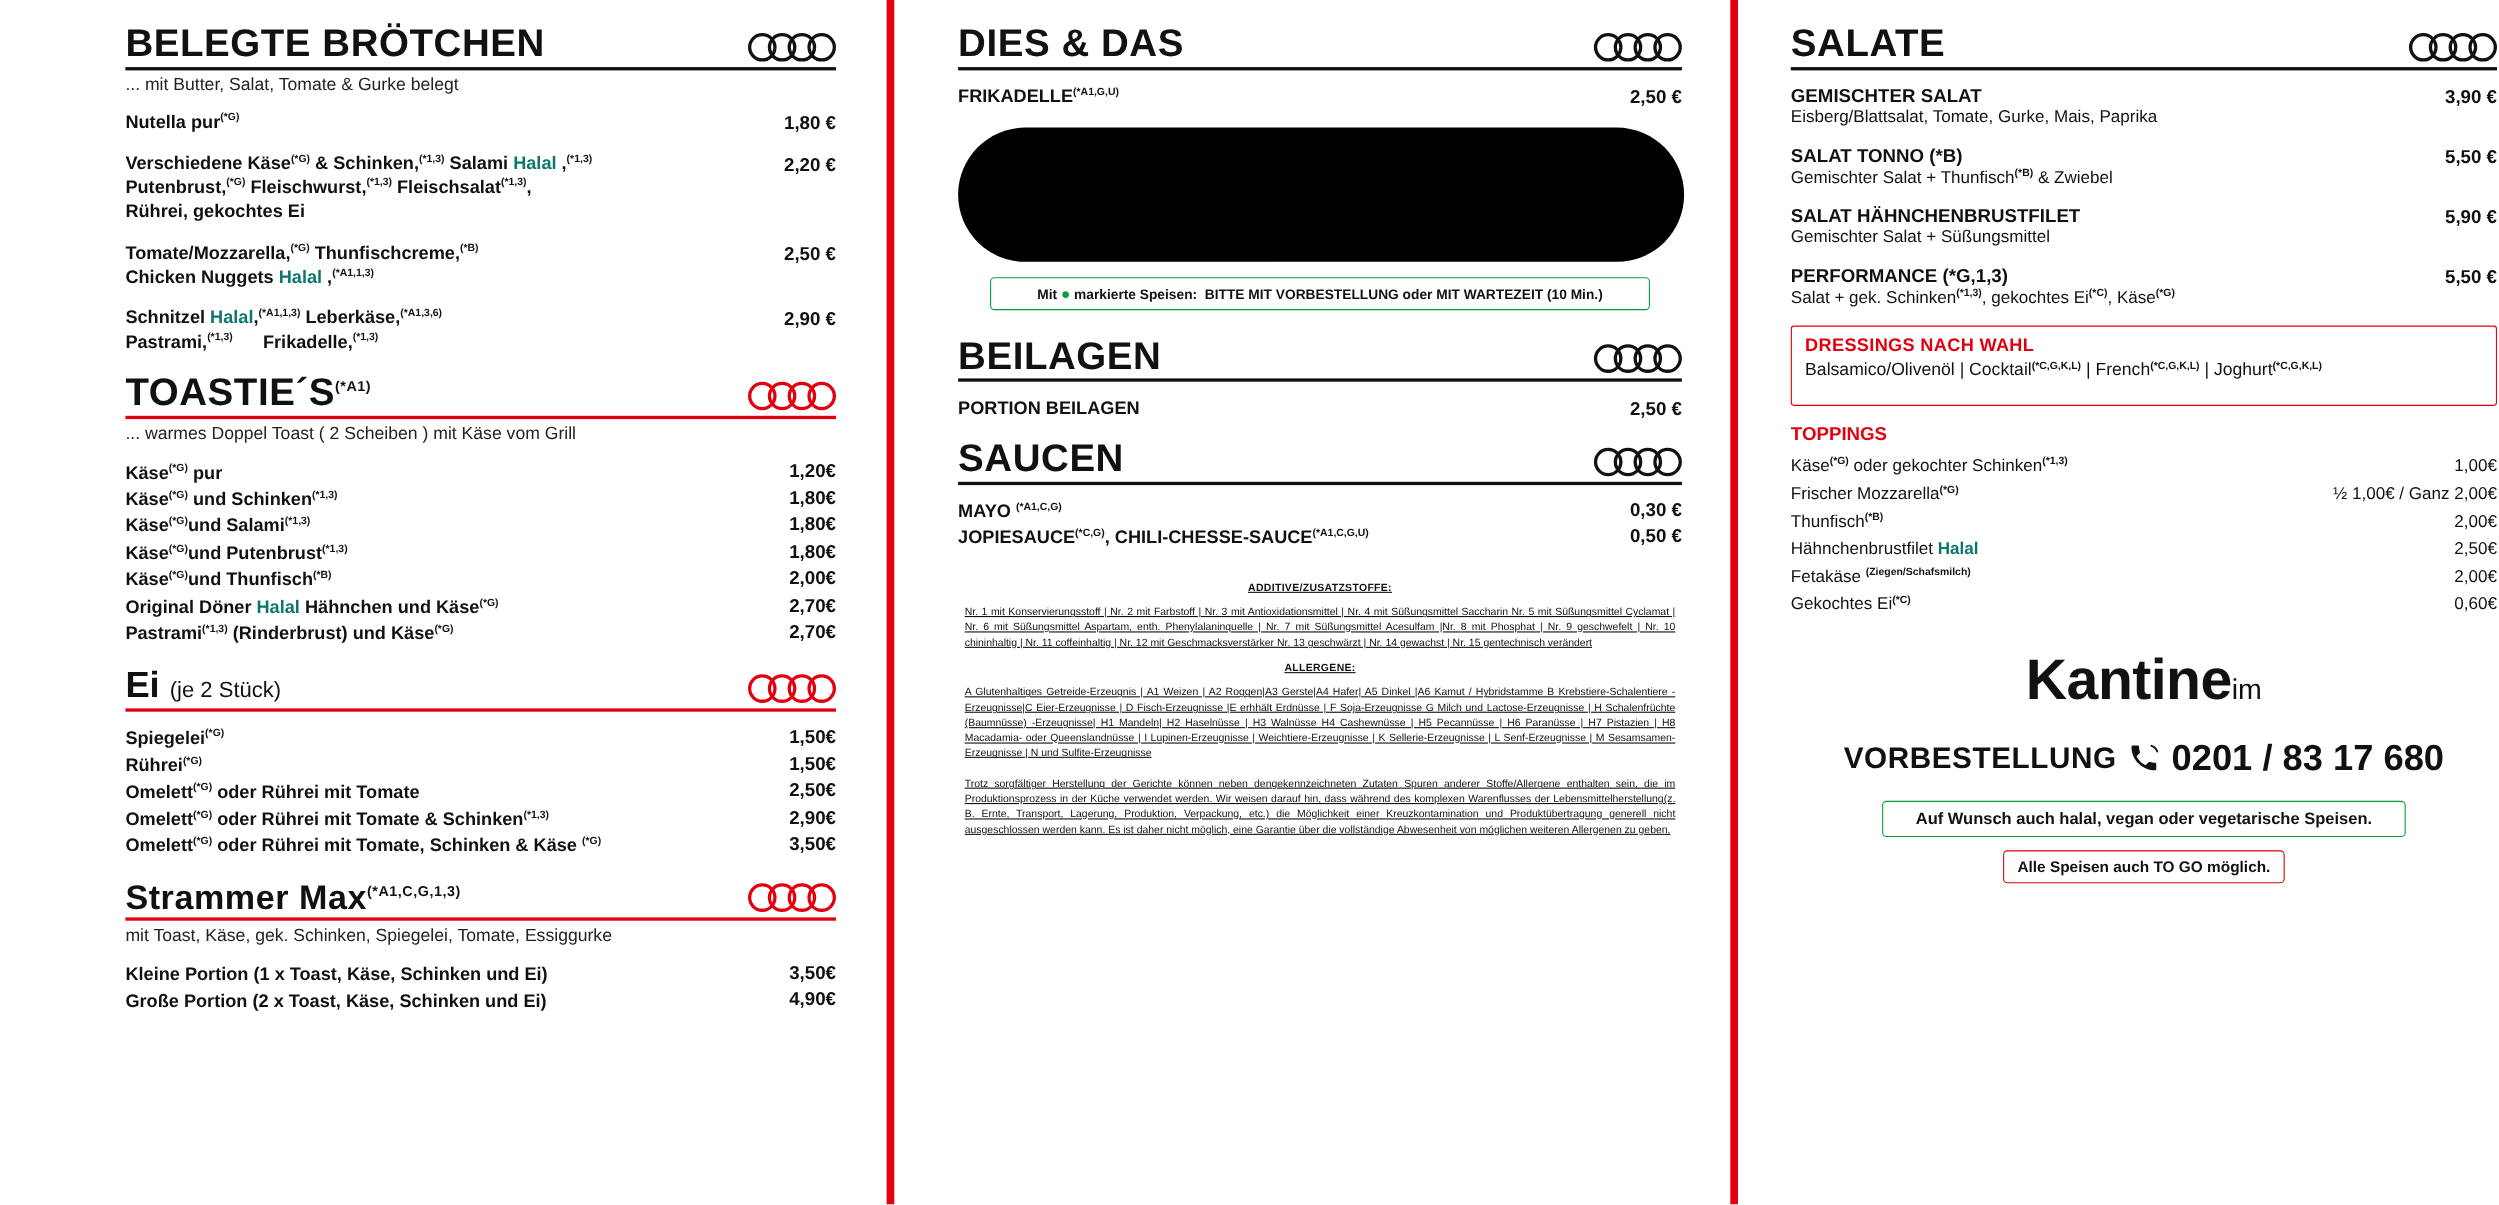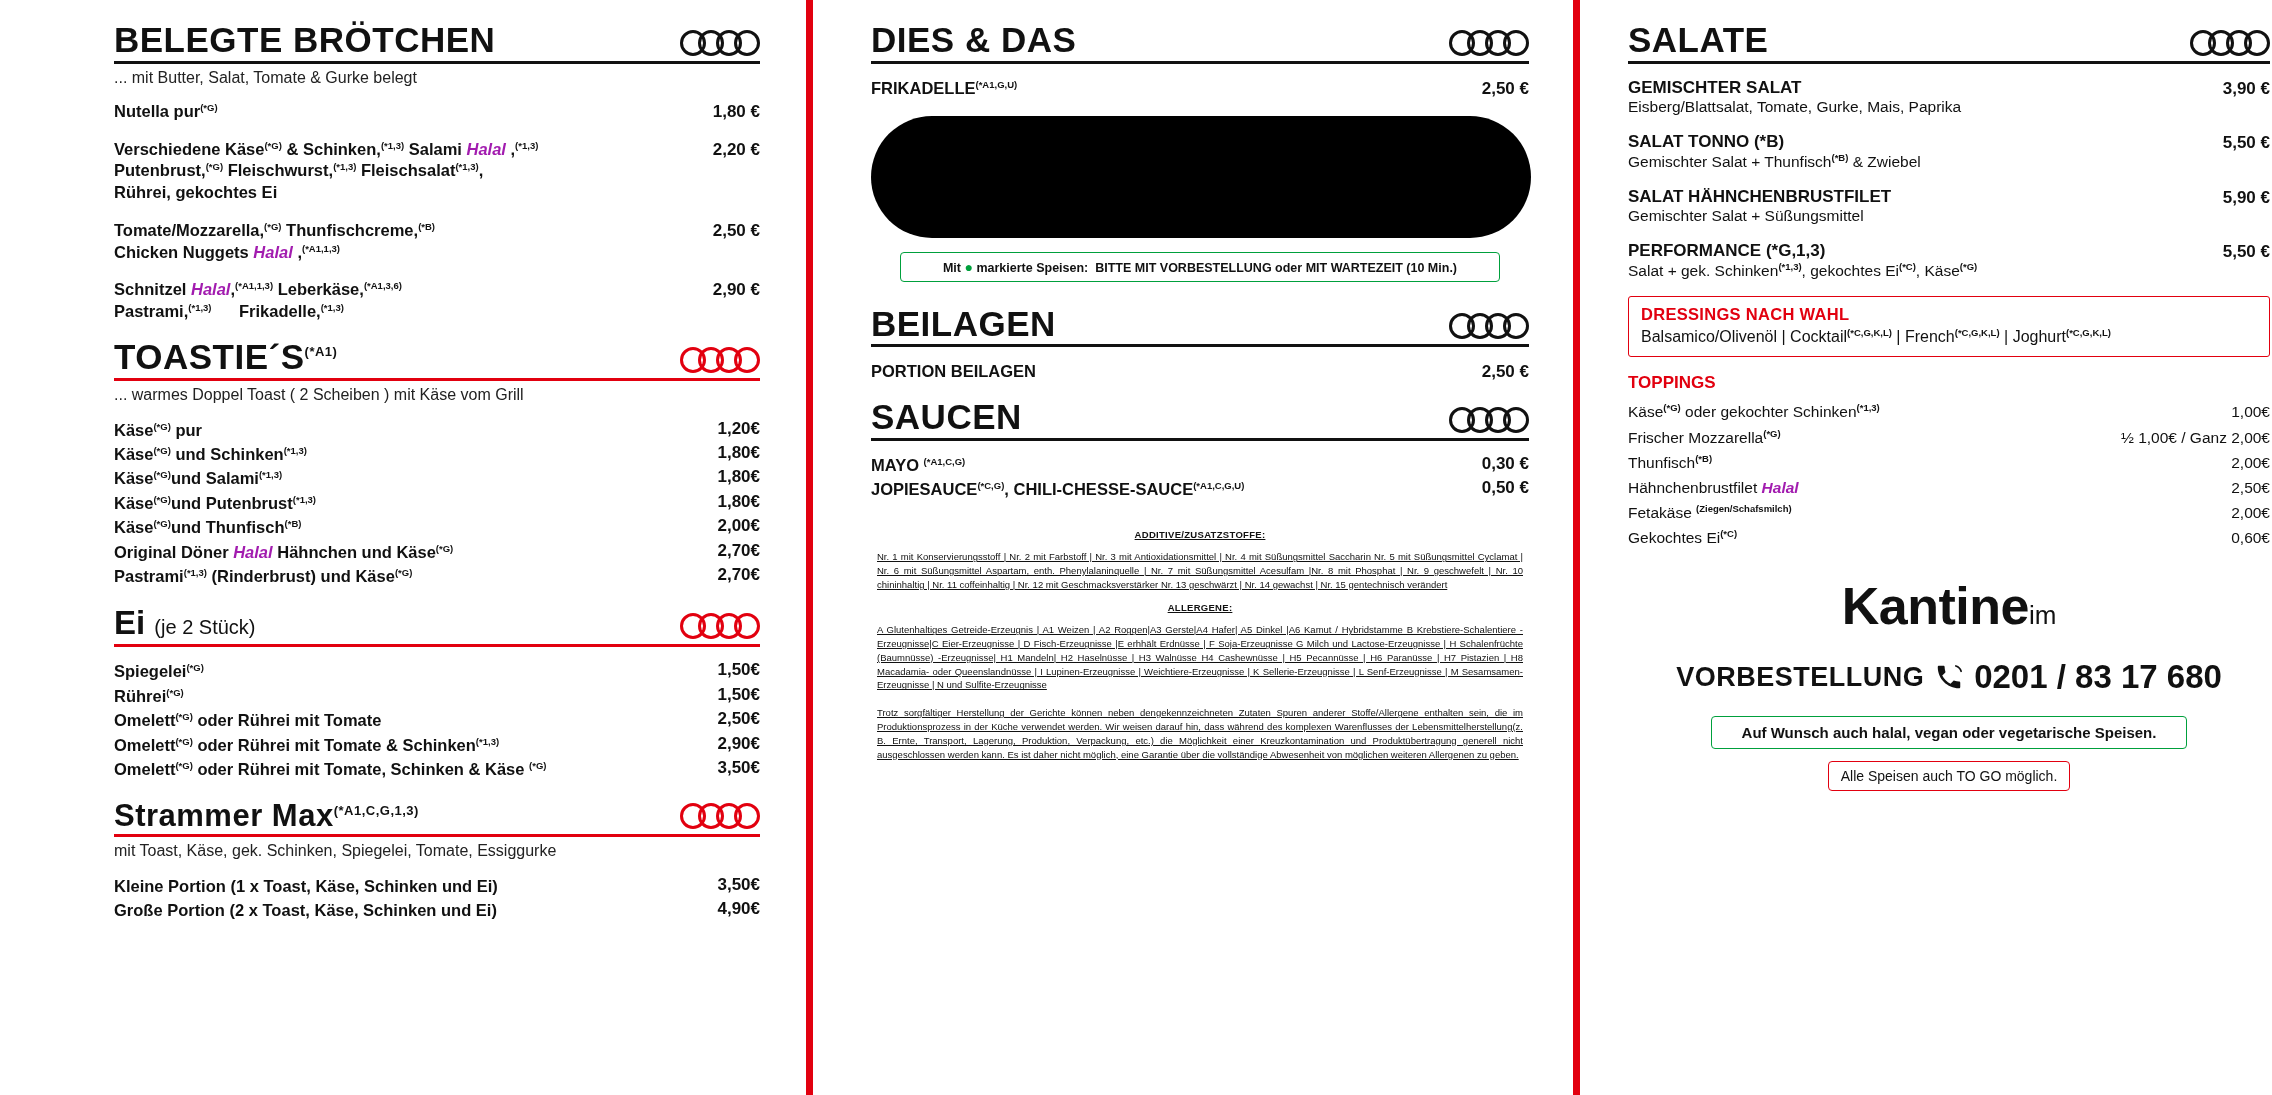--- a/index.html
+++ b/index.html
@@ -44,21 +44,21 @@
   .rings.big .ring:first-child { margin-left:0; }
 
   .subtitle { font-size:16px; color:#222; margin:4px 0 14px 0; }
 
   
   .group { margin-bottom:16px; }
   .row { display:flex; justify-content:space-between; align-items:flex-start; }
   .row .names { font-size:16.5px; font-weight:bold; line-height:1.32; padding-right:14px; }
   .row .price { font-size:17px; font-weight:bold; white-space:nowrap; padding-top:1px; }
   .sup { font-size:9.5px; font-weight:bold; vertical-align:super; }
-  .halal { color:#a21caf; font-style:italic; font-weight:bold; }
+  .halal { color:#0f766e; font-weight:bold; }
   .list-tight .row .names { line-height:1.48; }
 
   
   .ei-head { display:flex; align-items:flex-end; justify-content:space-between; border-bottom:3px solid #e2000f; padding-bottom:2px; }
   .ei-title { font-size:33px; font-weight:bold; }
   .ei-note { font-size:20px; font-weight:normal; }
 
   
   .photo {
     width:660px; height:122px; background:#000; border-radius:62px;
@@ -74,38 +74,38 @@
   .fineprint { font-size:9.5px; line-height:1.45; text-align:justify; color:#111;text-decoration:underline; }
   .fineprint .fp-head { text-align:center; font-weight:bold; letter-spacing:0.3px; }
   .fineprint p { margin:0 0 9px 0; }
   .fp-wrap { margin-top:26px; padding:0 6px; }
 
   
   .salad-row { margin-bottom:16px; }
   .salad-name { font-size:17px; font-weight:bold; }
   .salad-desc { font-size:15.5px; font-weight:normal; }
 
-  .dress-box { border:1.6px solid #e2000f; border-radius:3px; padding:8px 12px 10px 12px; margin:6px 0 16px 0; }
+  .dress-box { border:1.6px solid #e2000f; border-radius:3px; padding:8px 12px 22px 12px; margin:6px 0 16px 0; }
   .dress-title { color:#e2000f; font-weight:bold; font-size:16.5px; letter-spacing:0.3px; }
   .dress-line { font-size:16px; margin-top:3px; }
 
   .top-title { color:#e2000f; font-weight:bold; font-size:17px; margin-bottom:6px; }
   .top-row { display:flex; justify-content:space-between; font-size:15.5px; line-height:1.62; }
   .top-row .tprice { white-space:nowrap; }
 
   .brand { text-align:center; margin-top:26px; }
   .brand-top { font-size:52px; font-weight:bold; letter-spacing:-0.5px; }
   .brand-im { font-size:26px; font-weight:normal; }
   .brand-bottom { display:flex; align-items:center; justify-content:center; margin-top:2px; }
   .brand-zentrum { font-size:56px; font-weight:bold; color:#e2000f; letter-spacing:2px; margin-left:6px; }
   .phone { display:flex; align-items:center; justify-content:center; margin-top:22px; gap:10px; }
   .phone-label { font-size:27px; font-weight:bold; letter-spacing:0.5px; }
   .phone-num { font-size:33px; font-weight:bold; }
   .note-green { border:1.6px solid #00a03c; border-radius:4px; font-size:15px; font-weight:bold; padding:7px 30px; display:inline-block; margin-top:20px; }
-  .note-red { border:1.6px solid #e2000f; border-radius:4px; font-size:14px; font-weight:normal; padding:6px 12px; display:inline-block; margin-top:12px; }
+  .note-red { border:1.6px solid #e2000f; border-radius:4px; font-size:14px; font-weight:bold; padding:6px 12px; display:inline-block; margin-top:12px; }
   .center { text-align:center; }
 </style>
 </head>
 <body>
 
 <div class="page">
 
   <div class="col col1">
 
     <div class="sec-head">

